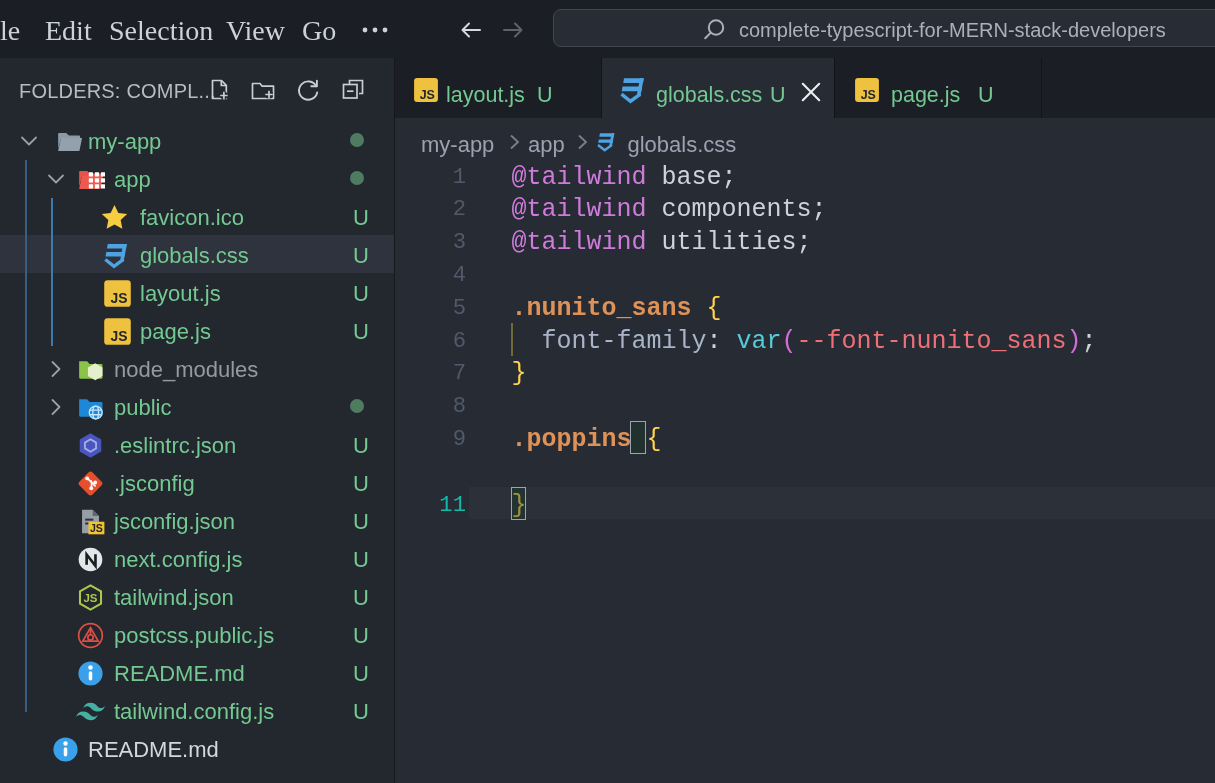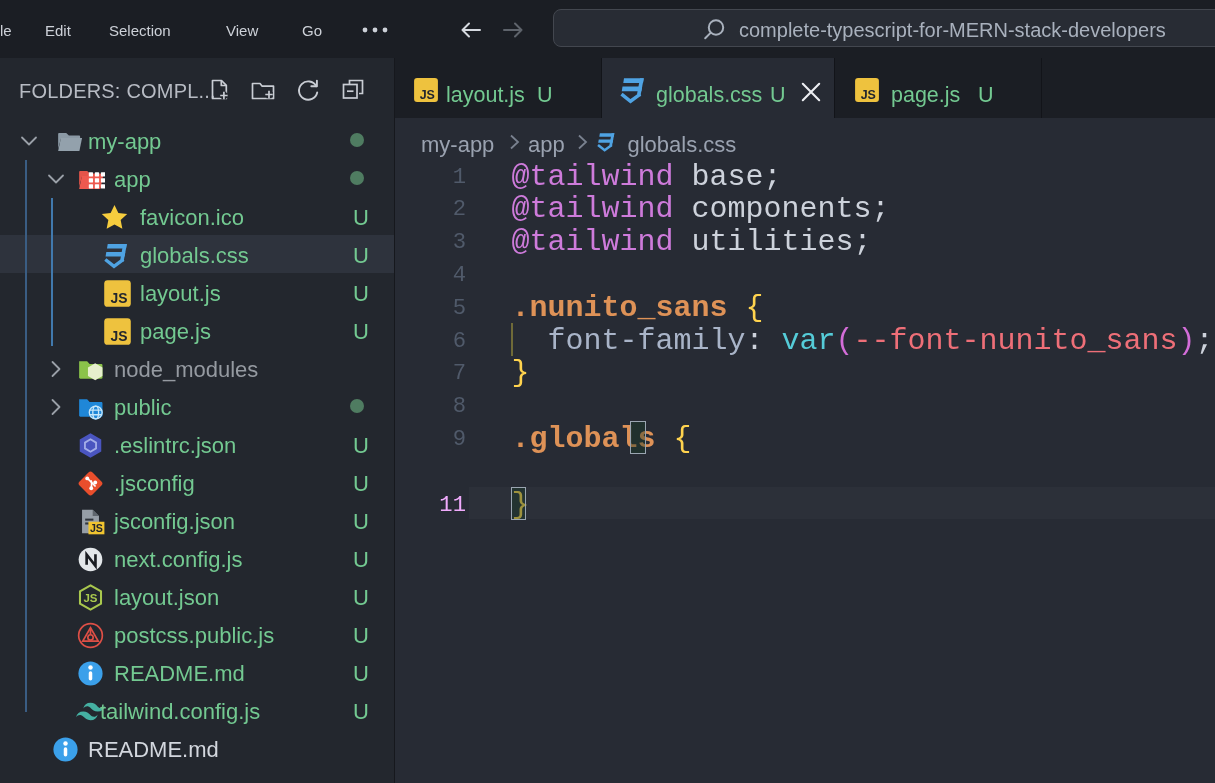--- a/index.html
+++ b/index.html
@@ -1,20 +1,20 @@
 <!DOCTYPE html>
 <html><head>
 <meta charset="utf-8">
 <style>
   html,body{margin:0;padding:0;width:1215px;height:783px;overflow:hidden;background:#272b34;
     font-family:"Liberation Sans",sans-serif;}
   .abs{position:absolute;}
   
   #titlebar{left:0;top:0;width:1215px;height:58px;background:#1b1e24;}
-  .menuitem{top:0;height:58px;line-height:62px;font-size:15px;color:#cdd1d8;}
+  .menuitem{top:0;height:58px;line-height:62px;font-size:28px;color:#cdd1d8;font-family:Liberation Serif, serif;}
   #searchbox{left:553px;top:9px;width:676px;height:38px;background:#282c34;
     border:1px solid #43474f;border-radius:8px;box-sizing:border-box;}
   #searchtext{left:739px;top:0;height:58px;line-height:60.5px;font-size:20px;color:#a9b1bd;}
   
   #sidebar{left:0;top:58px;width:394px;height:725px;background:#23272e;}
   #mainsep{left:394px;top:58px;width:1px;height:725px;background:#16181d;}
   .shead{font-size:20px;color:#b7bbc3;letter-spacing:0.2px;}
   .row{left:0;width:394px;height:38px;}
   .rowlabel{font-size:22px;line-height:39.5px;height:38px;top:0;white-space:pre;}
   .green{color:#73c991;}
@@ -31,21 +31,21 @@
   .tablabel{font-size:21.5px;line-height:75px;color:#73c991;white-space:pre;}
   #activetab{background:#272b34;}
   
   #breadcrumb{left:395px;top:118px;width:820px;height:44px;background:#272b34;}
   .bc{font-size:22px;line-height:53.5px;color:#9aa2b0;top:0;}
   
   #code{left:395px;top:158px;width:820px;height:625px;background:#272b34;}
   .cl{left:0;width:820px;height:33px;white-space:pre;}
   .lnum{left:0;width:71px;text-align:right;font-family:"Liberation Mono",monospace;
     font-size:22.2px;line-height:37.8px;color:#505a6a;}
-  .ctext{left:116.4px;font-family:"Liberation Mono",monospace;font-size:30px;line-height:37.8px;color:#cdd2db;}
+  .ctext{left:116.4px;font-family:"Liberation Mono",monospace;font-size:25px;line-height:37.8px;color:#cdd2db;}
   .at{color:#ce7bdb;} .sel{color:#de9257;font-weight:bold;} .brace{color:#ffd34e;} .prop{color:#a9b4c8;}
   .var{color:#55ccd8;} .paren{color:#d36dd8;} .vname{color:#ee6f78;} .plain{color:#cdd2db;}
   .guideg{left:116px;top:0;width:2px;height:33px;background:#6f6a38;}
   .bktbox{border:1px solid #9aa5b1;box-sizing:border-box;background:rgba(24,58,38,0.42);}
 </style>
 </head>
 <body>
 <div class="abs" id="titlebar">
   <div class="abs menuitem" style="left:0px;">le</div>
   <div class="abs menuitem" style="left:45px;">Edit</div>
@@ -251,21 +251,21 @@
     </svg>
     <div class="abs rowlabel green" style="left:114px;">next.config.js</div>
     <div class="abs ubadge" style="left:353px;">U</div>
   </div>
 
   <div class="abs row" style="top:520px;">
     <svg class="abs" style="left:76px;top:4.5px;" width="29" height="29" viewBox="0 0 24 24">
       <polygon points="12,2 20.7,7 20.7,17 12,22 3.3,17 3.3,7" fill="none" stroke="#a9c84e" stroke-width="1.7"></polygon>
       <text x="12" y="15.6" font-family="Liberation Sans, sans-serif" font-size="9.5" font-weight="bold" fill="#a9c84e" text-anchor="middle">JS</text>
     </svg>
-    <div class="abs rowlabel green" style="left:114px;">layout.json</div>
+    <div class="abs rowlabel green" style="left:114px;">tailwind.json</div>
     <div class="abs ubadge" style="left:353px;">U</div>
   </div>
 
   <div class="abs row" style="top:558px;">
     <svg class="abs" style="left:76px;top:4.5px;" width="29" height="29" viewBox="0 0 24 24">
       <g stroke="#dd4f46" stroke-width="1.4" fill="none">
         <circle cx="12" cy="12" r="9.8"></circle>
         <path d="M12 5.6 L18.4 16.6 H5.6 Z"></path>
         <circle cx="12" cy="13.6" r="2.2"></circle>
         <path d="M12 5.6 V11.4"></path>
@@ -282,21 +282,21 @@
       <circle cx="12" cy="7.1" r="1.85" fill="#fff"></circle>
     </svg>
     <div class="abs rowlabel green" style="left:114px;">README.md</div>
     <div class="abs ubadge" style="left:353px;">U</div>
   </div>
 
   <div class="abs row" style="top:634px;">
     <svg class="abs" style="left:76px;top:4.5px;" width="29" height="29" viewBox="0 0 24 24">
       <path d="M12 4.8c-3.2 0-5.2 1.6-6 4.8 1.2-1.6 2.6-2.2 4.2-1.8.91.23 1.57.89 2.29 1.62C13.67 10.62 15.03 12 18 12c3.2 0 5.2-1.6 6-4.8-1.2 1.6-2.6 2.2-4.2 1.8-.91-.23-1.57-.89-2.29-1.62C16.34 6.18 14.97 4.8 12 4.8zM6 12c-3.2 0-5.2 1.6-6 4.8 1.2-1.6 2.6-2.2 4.2-1.8.91.23 1.57.89 2.29 1.62 1.18 1.2 2.54 2.58 5.51 2.58 3.2 0 5.2-1.6 6-4.8-1.2 1.6-2.6 2.2-4.2 1.8-.91-.23-1.57-.89-2.29-1.62C10.34 13.38 8.97 12 6 12z" fill="#45b0a2"></path>
     </svg>
-    <div class="abs rowlabel green" style="left:100px;">tailwind.config.js</div>
+    <div class="abs rowlabel green" style="left:114px;">tailwind.config.js</div>
     <div class="abs ubadge" style="left:353px;">U</div>
   </div>
 
   <div class="abs row" style="top:672px;">
     <svg class="abs" style="left:51px;top:4.5px;" width="29" height="29" viewBox="0 0 24 24">
       <circle cx="12" cy="12" r="10" fill="#3ba0ea"></circle>
       <rect x="10.55" y="10.2" width="2.9" height="7.6" rx="1.45" fill="#fff"></rect>
       <circle cx="12" cy="7.1" r="1.85" fill="#fff"></circle>
     </svg>
     <div class="abs rowlabel white" style="left:88px;">README.md</div>
@@ -364,15 +364,15 @@
 <div class="abs" id="code">
   <div class="abs" style="left:74px;top:328.6px;width:746px;height:32.8px;background:#2c3039;"></div>
   <div class="abs cl" style="top:0.6px;"><div class="abs lnum">1</div><div class="abs ctext"><span class="at">@tailwind</span><span class="plain"> base;</span></div></div>
   <div class="abs cl" style="top:33.4px;"><div class="abs lnum">2</div><div class="abs ctext"><span class="at">@tailwind</span><span class="plain"> components;</span></div></div>
   <div class="abs cl" style="top:66.2px;"><div class="abs lnum">3</div><div class="abs ctext"><span class="at">@tailwind</span><span class="plain"> utilities;</span></div></div>
   <div class="abs cl" style="top:99px;"><div class="abs lnum">4</div></div>
   <div class="abs cl" style="top:131.8px;"><div class="abs lnum">5</div><div class="abs ctext"><span class="sel">.nunito_sans</span><span class="plain"> </span><span class="brace">{</span></div></div>
   <div class="abs cl" style="top:164.6px;"><div class="abs lnum">6</div><div class="abs guideg"></div><div class="abs ctext">  <span class="prop">font-family</span><span class="plain">: </span><span class="var">var</span><span class="paren">(</span><span class="vname">--font-nunito_sans</span><span class="paren">)</span><span class="plain">;</span></div></div>
   <div class="abs cl" style="top:197.4px;"><div class="abs lnum">7</div><div class="abs ctext"><span class="brace">}</span></div></div>
   <div class="abs cl" style="top:230.2px;"><div class="abs lnum">8</div></div>
-  <div class="abs cl" style="top:263px;"><div class="abs lnum">9</div><div class="abs ctext"><span class="sel">.globals</span><span class="plain"> </span><span class="brace">{</span></div><div class="abs bktbox" style="left:235.3px;top:0px;width:15.6px;height:32.8px;"></div></div>
-  <div class="abs cl" style="top:328.6px;"><div class="abs lnum" style="color:#f0abfc;">11</div><div class="abs ctext"><span class="brace">}</span></div><div class="abs bktbox" style="left:115.6px;top:0.3px;width:15.6px;height:32.8px;"></div></div>
+  <div class="abs cl" style="top:263px;"><div class="abs lnum">9</div><div class="abs ctext"><span class="sel">.poppins</span><span class="plain"> </span><span class="brace">{</span></div><div class="abs bktbox" style="left:235.3px;top:0px;width:15.6px;height:32.8px;"></div></div>
+  <div class="abs cl" style="top:328.6px;"><div class="abs lnum" style="color:#14b8a6;">11</div><div class="abs ctext"><span class="brace">}</span></div><div class="abs bktbox" style="left:115.6px;top:0.3px;width:15.6px;height:32.8px;"></div></div>
 </div>
 
 </body></html>

